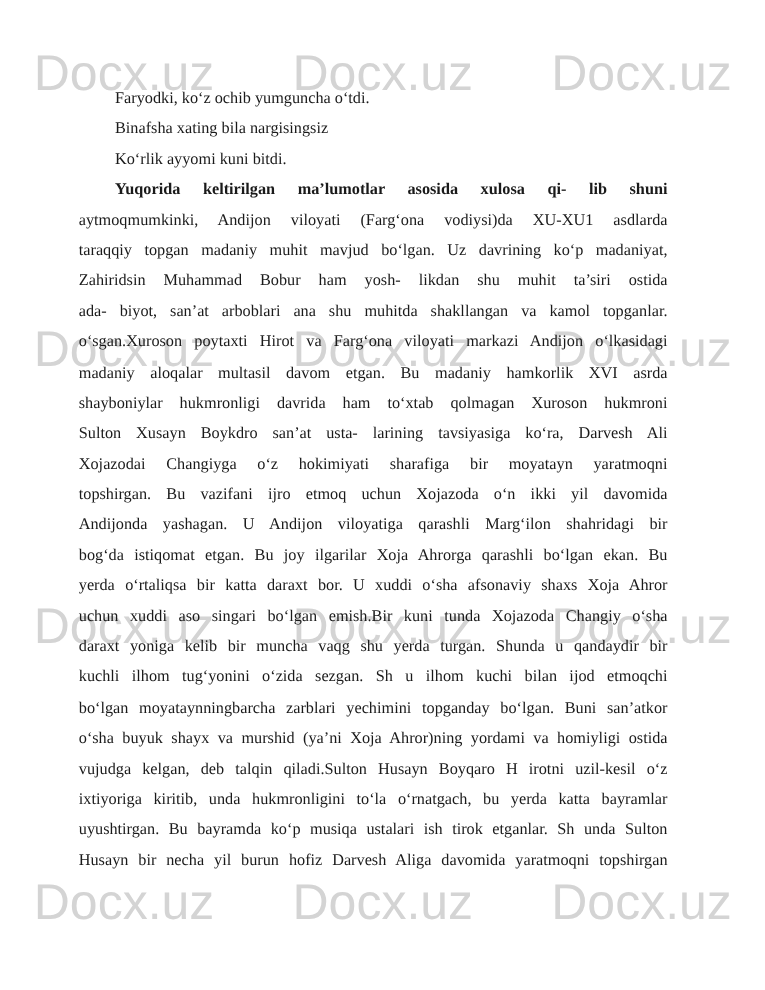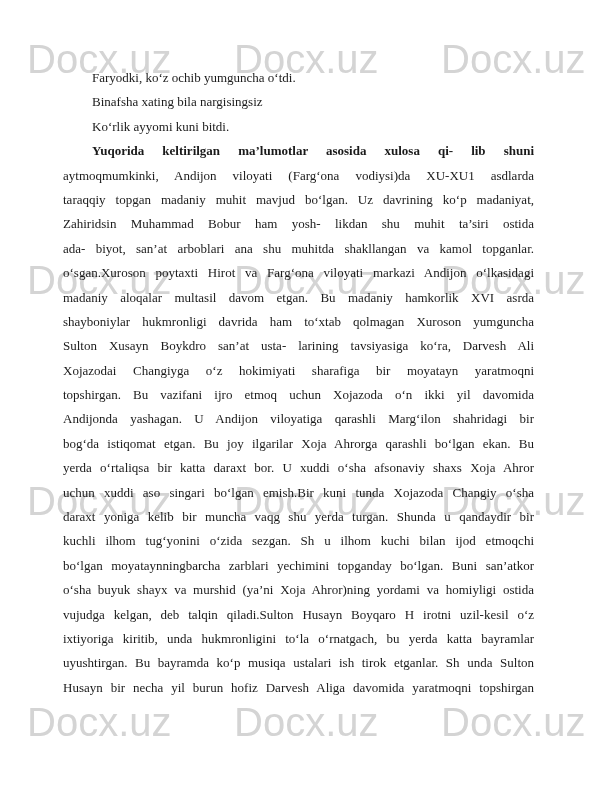--- a/index.html
+++ b/index.html
@@ -79,21 +79,21 @@
       <div class="line poem">Faryodki, ko‘z ochib yumguncha o‘tdi.</div>
       <div class="line poem">Binafsha xating bila nargisingsiz</div>
       <div class="line poem">Ko‘rlik ayyomi kuni bitdi.</div>
       <div class="line pj">Yuqorida keltirilgan ma’lumotlar asosida xulosa qi- lib shuni</div>
       <div class="line j">aytmoqmumkinki, Andijon viloyati (Farg‘ona vodiysi)da XU-XU1 asdlarda</div>
       <div class="line j">taraqqiy topgan madaniy muhit mavjud bo‘lgan. Uz davrining ko‘p madaniyat,</div>
       <div class="line j">Zahiridsin Muhammad Bobur ham yosh- likdan shu muhit ta’siri ostida</div>
       <div class="line j">ada- biyot, san’at arboblari ana shu muhitda shakllangan va kamol topganlar.</div>
       <div class="line j">o‘sgan.Xuroson poytaxti Hirot va Farg‘ona viloyati markazi Andijon o‘lkasidagi</div>
       <div class="line j">madaniy aloqalar multasil davom etgan. Bu madaniy hamkorlik XVI asrda</div>
-      <div class="line j">shayboniylar hukmronligi davrida ham to‘xtab qolmagan Xuroson yumguncha</div>
+      <div class="line j">shayboniylar hukmronligi davrida ham to‘xtab qolmagan Xuroson hukmroni</div>
       <div class="line j">Sulton Xusayn Boykdro san’at usta- larining tavsiyasiga ko‘ra, Darvesh Ali</div>
       <div class="line j">Xojazodai Changiyga o‘z hokimiyati sharafiga bir moyatayn yaratmoqni</div>
       <div class="line j">topshirgan. Bu vazifani ijro etmoq uchun Xojazoda o‘n ikki yil davomida</div>
       <div class="line j">Andijonda yashagan. U Andijon viloyatiga qarashli Marg‘ilon shahridagi bir</div>
       <div class="line j">bog‘da istiqomat etgan. Bu joy ilgarilar Xoja Ahrorga qarashli bo‘lgan ekan. Bu</div>
       <div class="line j">yerda o‘rtaliqsa bir katta daraxt bor. U xuddi o‘sha afsonaviy shaxs Xoja Ahror</div>
       <div class="line j">uchun xuddi aso singari bo‘lgan emish.Bir kuni tunda Xojazoda Changiy o‘sha</div>
       <div class="line j">daraxt yoniga kelib bir muncha vaqg shu yerda turgan. Shunda u qandaydir bir</div>
       <div class="line j">kuchli ilhom tug‘yonini o‘zida sezgan. Sh u ilhom kuchi bilan ijod etmoqchi</div>
       <div class="line j">bo‘lgan moyataynningbarcha zarblari yechimini topganday bo‘lgan. Buni san’atkor</div>

